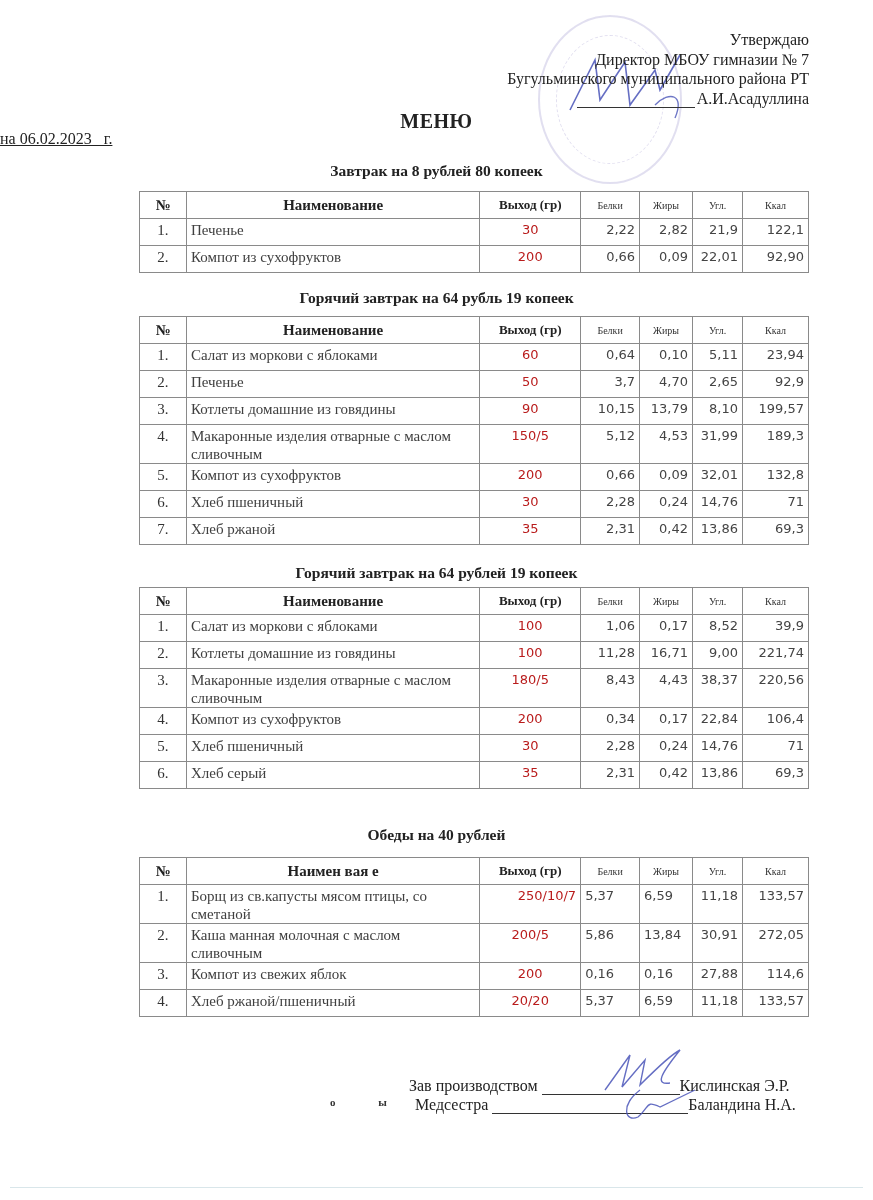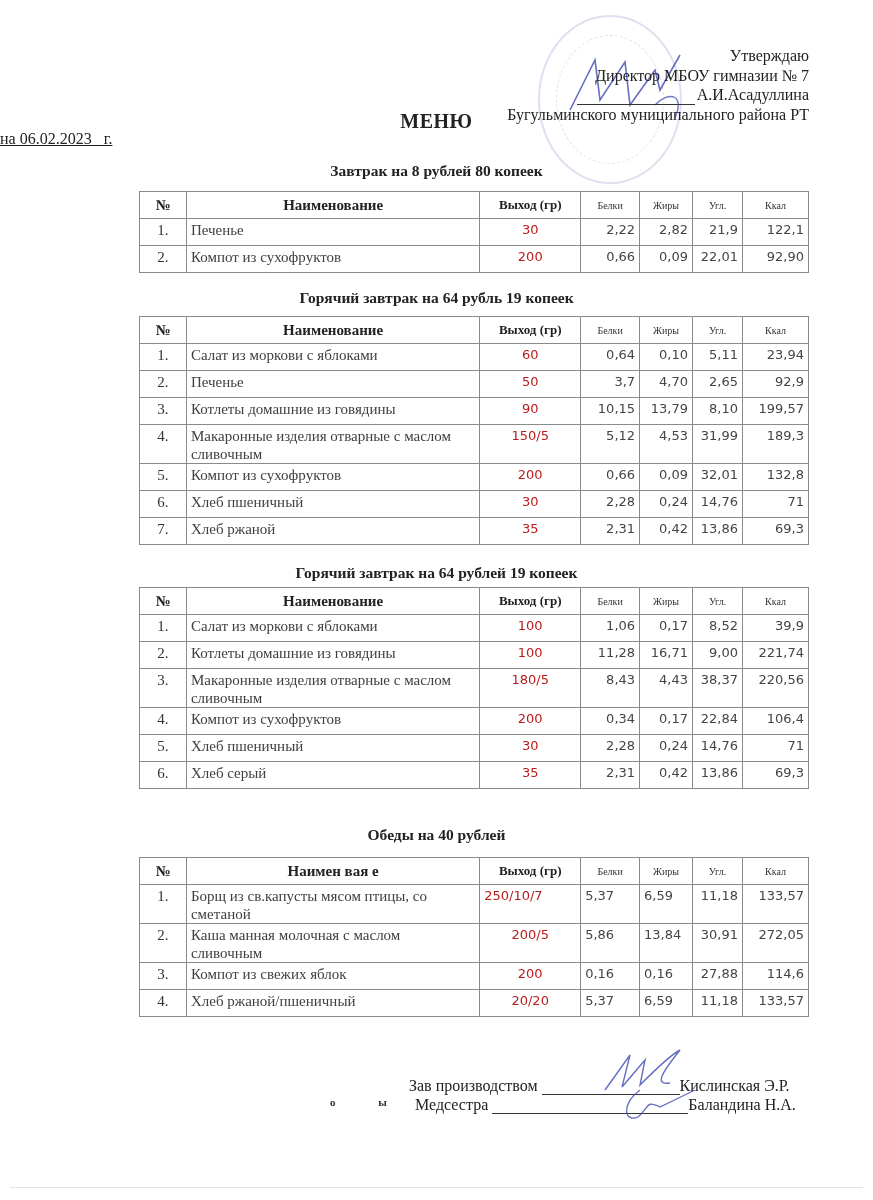--- a/index.html
+++ b/index.html
@@ -1,38 +1,38 @@
 <!DOCTYPE html>
 <html><head>
 <meta charset="utf-8">
 <style>
   html, body { margin: 0; padding: 0; }
   body {
     width: 873px; height: 1200px; background: #ffffff; position: relative; overflow: hidden;
     font-family: "Liberation Serif", "DejaVu Serif", serif; color: #222;
   }
-  .approve { position: absolute; right: 64px; top: 30px; text-align: right; font-size: 16px; line-height: 19.5px; margin-top: 16px; }
+  .approve { position: absolute; right: 64px; top: 30px; text-align: right; font-size: 16px; line-height: 19.5px; }
   .approve .sig-line { display: inline-block; width: 118px; border-bottom: 1px solid #333; margin-right: 2px; height: 14px; vertical-align: bottom; }
   .title { position: absolute; left: 0; right: 0; top: 110px; text-align: center; font-weight: bold; font-size: 20px; letter-spacing: 0.5px; }
   .date { position: absolute; left: 0; right: 0; top: 130px; font-size: 16px; }
   .date span { text-decoration: underline; }
   .section-title { position: absolute; left: 0; right: 0; text-align: center; font-weight: bold; font-size: 15.5px; }
   table.menu {
     position: absolute; left: 139px; width: 670px; border-collapse: collapse; font-size: 15px;
   }
   table.menu td, table.menu th { border: 1px solid #8a8a8a; padding: 0 4px; vertical-align: top; }
   table.menu th { font-weight: bold; height: 26px; vertical-align: middle; }
   table.menu th.small { font-size: 10px; font-weight: normal; color: #333; }
   table.menu th.out { font-size: 13px; }
   table.menu td { height: 24px; line-height: 18px; padding-top: 2px; }
   table.menu td.name { font-family: "Liberation Serif", serif; color: #404040; }
   table.menu td.num { text-align: center; color: #333; }
   table.menu td.val { font-family: "DejaVu Sans", sans-serif; font-size: 13px; text-align: right; color: #444; }
   table.menu td.yield { font-family: "DejaVu Sans", sans-serif; font-size: 13px; text-align: center; color: #b91c1c; }
-  table.menu td.yield.left { text-align: left; }
+  table.menu td.yield.left { text-align: right; }
   table.menu td.val.left { text-align: left; }
   col.c-num { width: 47px; } col.c-name { width: 294px; } col.c-out { width: 101px; }
   col.c-b { width: 59px; } col.c-j { width: 53px; } col.c-u { width: 50px; } col.c-k { width: 66px; }
   .footer { position: absolute; font-size: 16px; }
   .footer .line { display: inline-block; border-bottom: 1px solid #333; height: 14px; vertical-align: bottom; }
   .stamp {
     position: absolute; left: 538px; top: 15px; width: 140px; height: 165px; border-radius: 50%;
     border: 2px solid rgba(150,140,200,0.35); opacity: 0.8;
   }
   .stamp::after { content: ""; position: absolute; left: 16px; top: 18px; right: 16px; bottom: 18px; border-radius: 50%; border: 1px dashed rgba(150,140,200,0.35); }
@@ -46,22 +46,22 @@
 <div class="stamp"></div>
 
 <svg class="signature" style="left:560px;top:50px;" width="140" height="70" viewBox="0 0 140 70">
   <path d="M10 60 L35 10 L40 50 L65 12 L70 55 L95 20 L100 40 L120 5" fill="none" stroke="#4a55b8" stroke-width="1.6" opacity="0.85"></path>
   <path d="M95 55 C 110 40, 125 45, 115 68" fill="none" stroke="#4a55b8" stroke-width="1.4" opacity="0.8"></path>
 </svg>
 
 <div class="approve">
   <div>Утверждаю</div>
   <div>Директор МБОУ гимназии № 7</div>
+  <div>Бугульминского муниципального района РТ</div>
   <div><span class="sig-line"></span><span>А.И.Асадуллина</span></div>
-  <div>Бугульминского муниципального района РТ</div>
 </div>
 
 <div class="title">МЕНЮ</div>
 <div class="date"><span>на 06.02.2023_ г.</span></div>
 
 <div class="section-title" style="top:162px;">Завтрак на 8 рублей 80 копеек</div>
 <table class="menu" style="top:191px;">
   <colgroup>
       <col class="c-num">
       <col class="c-name">

